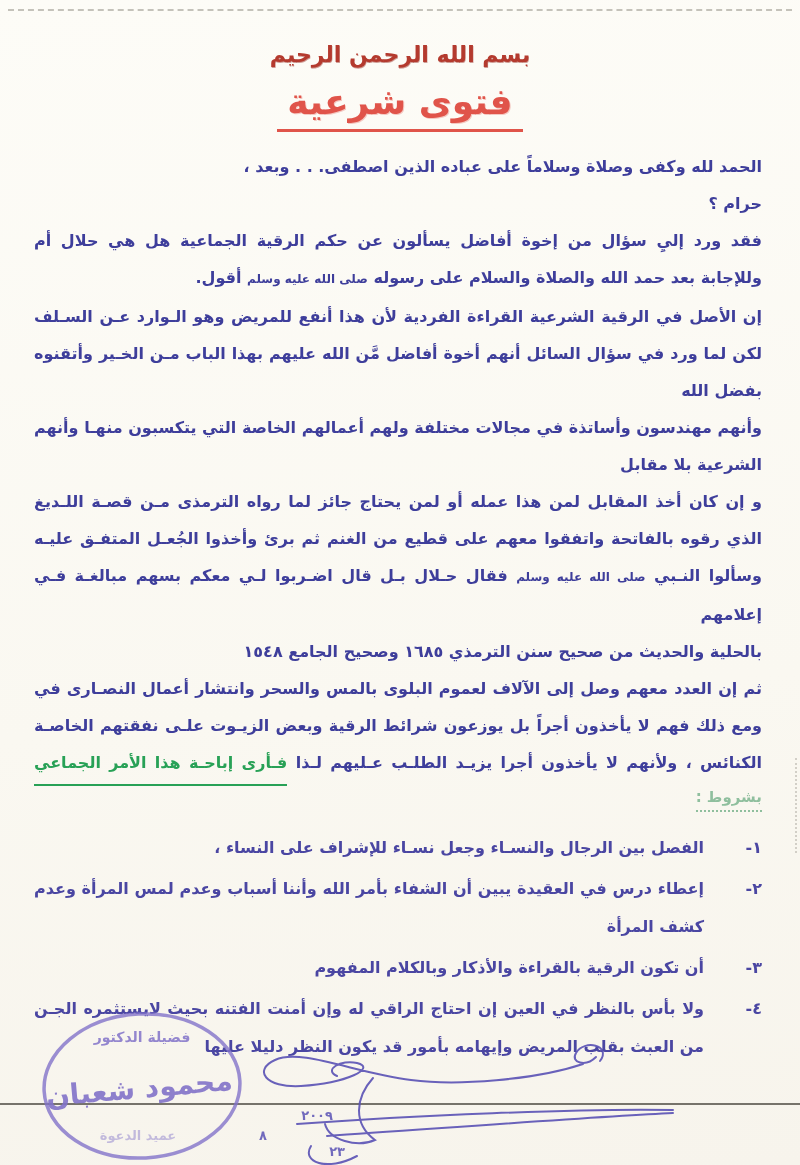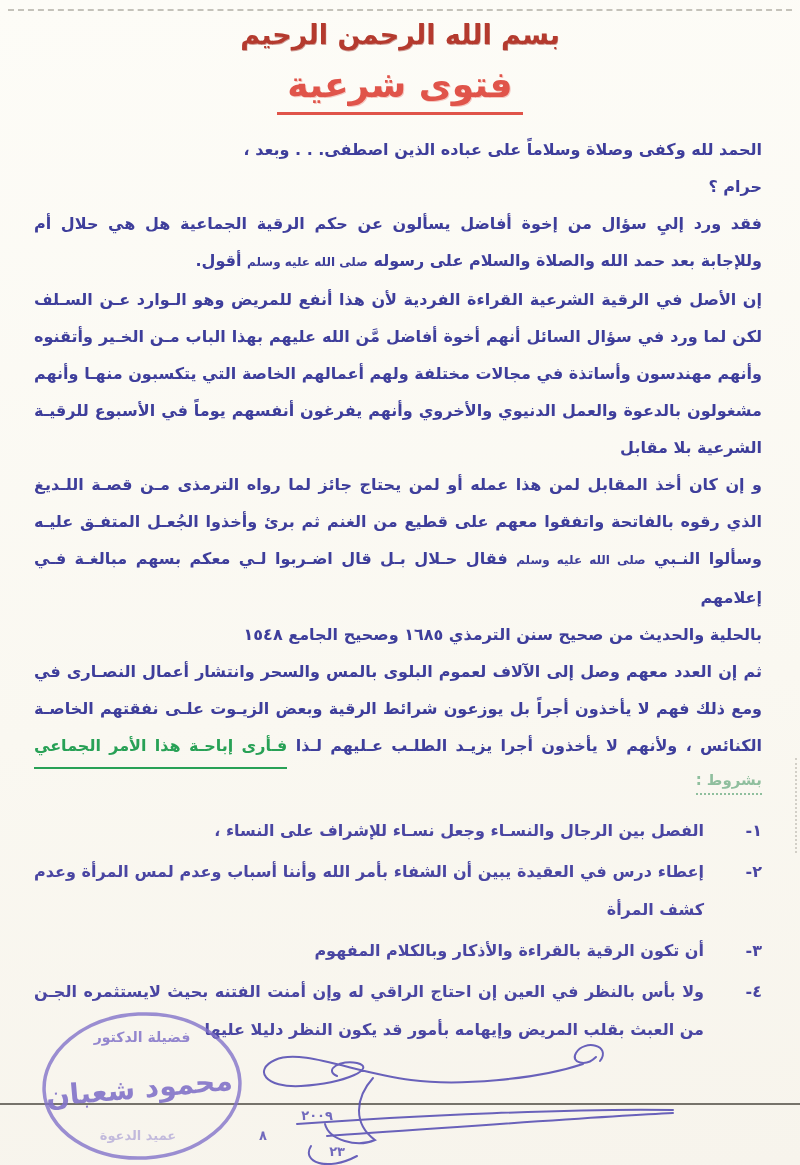--- a/index.html
+++ b/index.html
@@ -15,22 +15,22 @@
   }
   .perforation-top {
     position:absolute; top:9px; left:8px; right:8px;
     border-top:2px dashed #b7b4ab; opacity:.8;
   }
   .perforation-right {
     position:absolute; right:3px; top:758px; height:95px;
     border-right:2px dotted #b9b6ad; opacity:.6;
   }
   .bismillah {
-    text-align:center; margin-top:19px;
-    font-size:27px; font-weight:bold; color:#b43a2e;
+    text-align:center; margin-top:42px;
+    font-size:22px; font-weight:bold; color:#b43a2e;
     letter-spacing:1px;
     text-shadow: 0.5px 0.5px 0.5px rgba(150,40,30,.45);
   }
   .title-wrap { text-align:center; margin-top:14px; }
   .title {
     display:inline-block;
     font-size:36px; font-weight:bold; color:#e0544a;
     letter-spacing:3px;
     padding:0 10px 7px 10px;
     border-bottom:3px solid #e0544a;
@@ -95,23 +95,23 @@
     <div class="ln fill">فقد ورد إليِ سؤال من إخوة أفاضل يسألون عن حكم الرقية الجماعية هل هي حلال أم</div>
 
     <div class="ln">
       <span>وللإجابة بعد حمد الله والصلاة والسلام على رسوله</span>
       <span class="small-salla">صلى الله عليه وسلم</span>
       <span>أقول.</span>
     </div>
 
     <div class="ln fill">إن الأصل في الرقية الشرعية القراءة الفردية لأن هذا أنفع للمريض وهو الـوارد عـن السـلف</div>
     <div class="ln fill">لكن لما ورد في سؤال السائل أنهم أخوة أفاضل مَّن الله عليهم بهذا الباب مـن الخـير وأتقنوه</div>
+    <div class="ln">بفضل الله</div>
 
     <div class="ln fill">وأنهم مهندسون وأساتذة في مجالات مختلفة ولهم أعمالهم الخاصة التي يتكسبون منهـا وأنهم</div>
-    <div class="ln fill">مشغولون بالدعوة والعمل الدنيوي والأخروي وأنهم يفرغون أنفسهم يوماً في الأسبوع للرقيـة</div>
     <div class="ln">الشرعية بلا مقابل</div>
 
     <div class="ln fill">و إن كان أخذ المقابل لمن هذا عمله أو لمن يحتاج جائز  لما رواه الترمذى مـن قصـة اللـديغ</div>
     <div class="ln fill">الذي رقوه بالفاتحة واتفقوا معهم على قطيع من الغنم ثم برئ وأخذوا الجُعـل المتفـق عليـه</div>
     <div class="ln fill">
       <span>وسألوا النـبي</span>
       <span class="small-salla">صلى الله عليه وسلم</span>
       <span>فقال حـلال بـل قال اضـربوا لـي معكم بسهم مبالغـة فـي إعلامهم</span>
     </div>
     <div class="ln">بالحلية والحديث  من صحيح سنن الترمذي ١٦٨٥ وصحيح الجامع ١٥٤٨</div>

